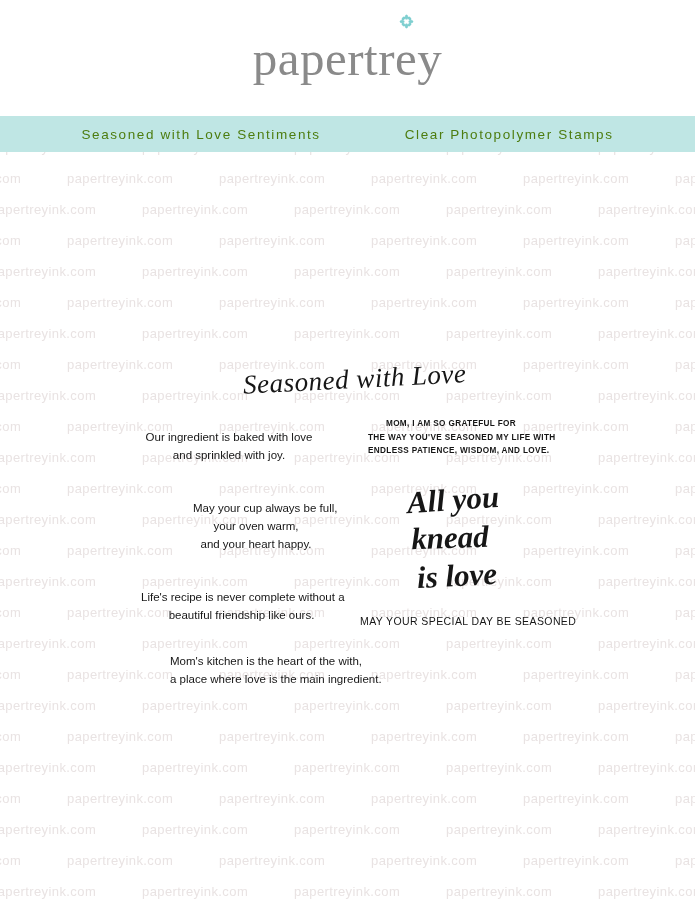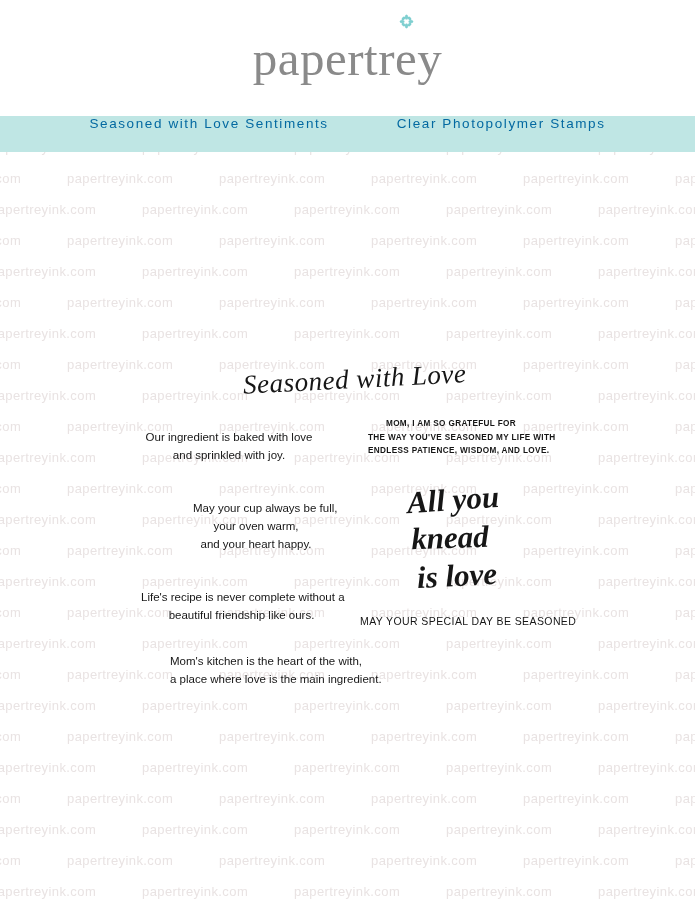--- a/index.html
+++ b/index.html
@@ -50,24 +50,24 @@
     right: 28px;
     width: 15px;
     height: 15px;
   }
 
   
   .banner {
     background: #bfe6e4;
     height: 36px;
     display: flex;
-    align-items: flex-start;
+    align-items: center;
     justify-content: center;
-    gap: 30px;
-    color: #0369a1;
+    gap: 38px;
+    color: #4d7c0f;
     font-size: 13.5px;
     letter-spacing: 1.6px;
     white-space: nowrap;
   }
   .banner-sep {
     display: inline-block;
     width: 8px;
   }
 
   

